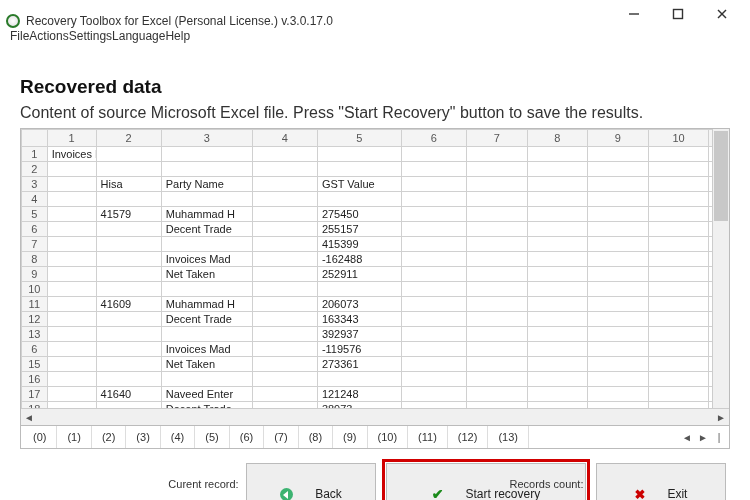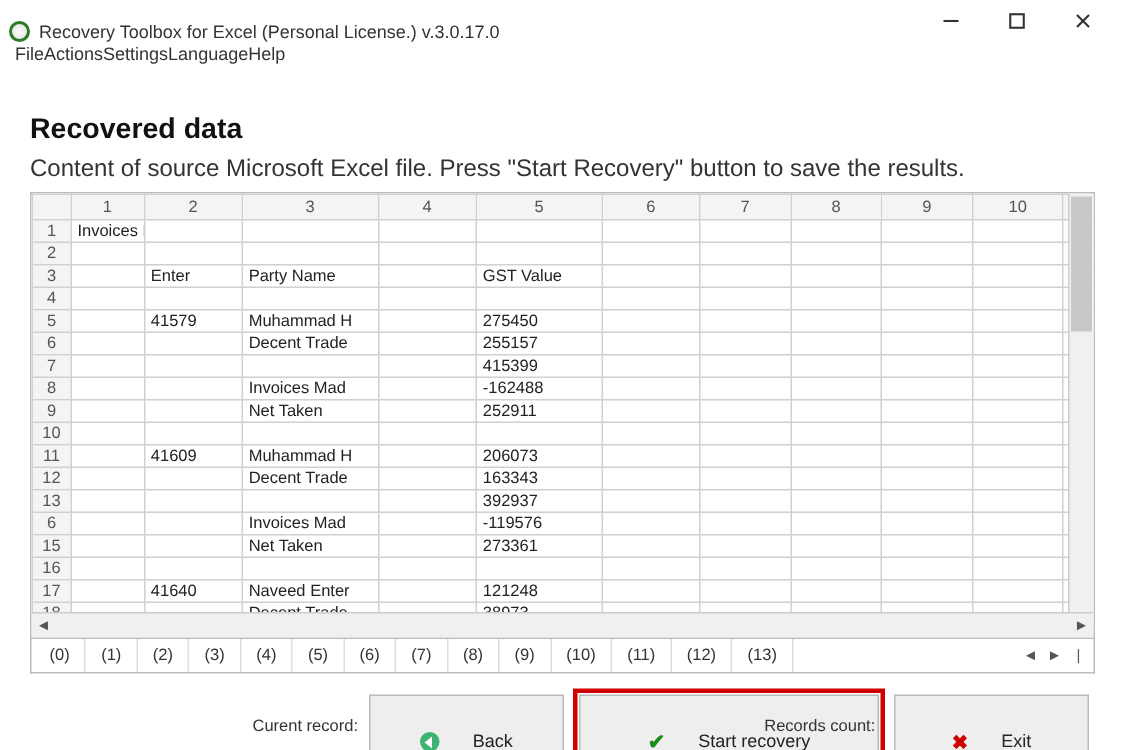--- a/index.html
+++ b/index.html
@@ -144,21 +144,21 @@
                 <td></td>
                 <td></td>
                 <td></td>
                 <td></td>
                 <td></td>
                 <td></td>
               </tr>
               <tr>
                 <td class="rowhdr">3</td>
                 <td></td>
-                <td>Enter</td>
+                <td>Hisa</td>
                 <td>Party Name</td>
                 <td></td>
                 <td>GST Value</td>
                 <td></td>
                 <td></td>
                 <td></td>
                 <td></td>
                 <td></td>
                 <td></td>
               </tr>

